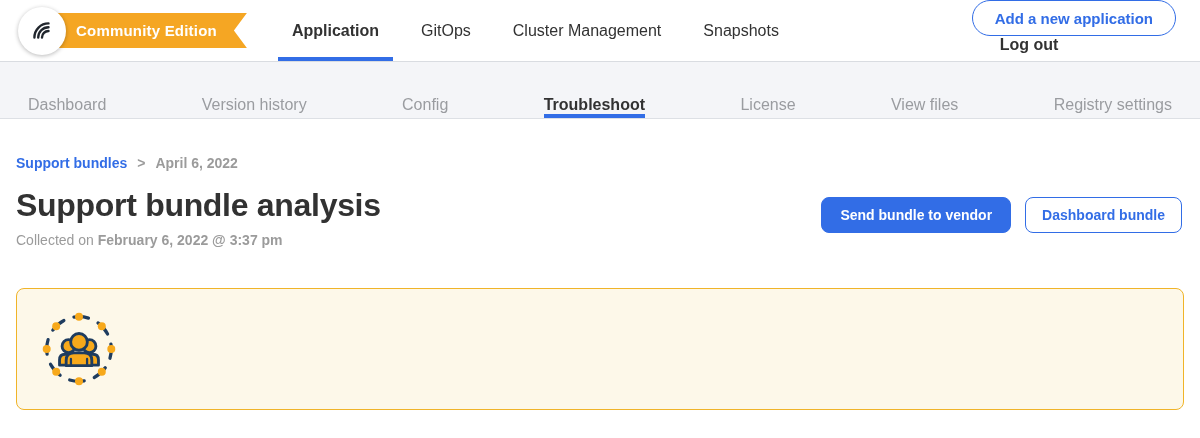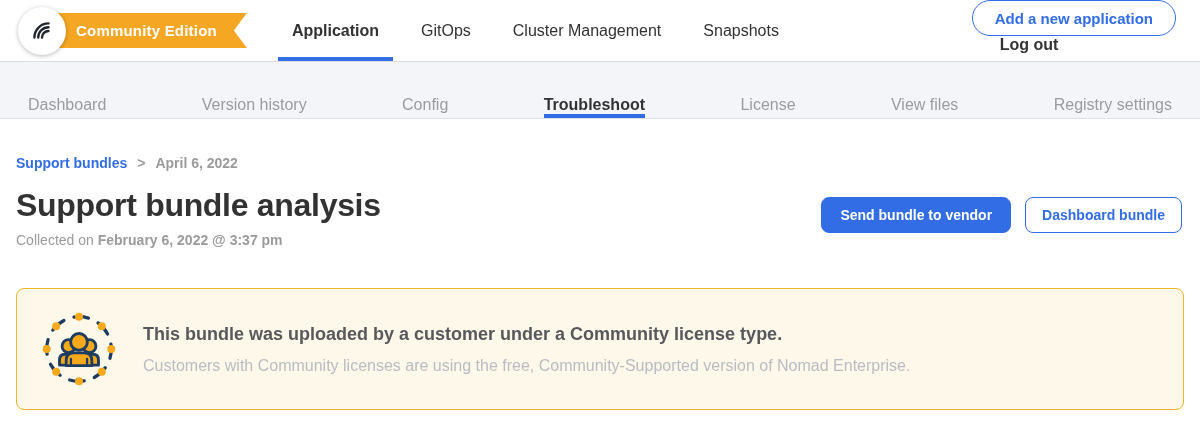--- a/index.html
+++ b/index.html
@@ -156,19 +156,15 @@
         <circle cx="29" cy="37" r="6.8" fill="#f7a91b" stroke="#1e3c5f" stroke-width="3"></circle>
         <circle cx="51" cy="37" r="6.8" fill="#f7a91b" stroke="#1e3c5f" stroke-width="3"></circle>
         <path d="M19.5 57 L19.5 51.5 Q19.5 45.5 25.5 45.5 L27 45.5 Q33 45.5 33 51.5 L33 57 Z" fill="#f7a91b" stroke="#1e3c5f" stroke-width="3" stroke-linejoin="round"></path>
         <path d="M47 57 L47 51.5 Q47 45.5 53 45.5 L54.5 45.5 Q60.5 45.5 60.5 51.5 L60.5 57 Z" fill="#f7a91b" stroke="#1e3c5f" stroke-width="3" stroke-linejoin="round"></path>
         <circle cx="40" cy="32.5" r="8.8" fill="#f7a91b" stroke="#1e3c5f" stroke-width="3"></circle>
         <path d="M26.5 57.5 L26.5 52 Q26.5 44 34.5 44 L45.5 44 Q53.5 44 53.5 52 L53.5 57.5 Z" fill="#f7a91b" stroke="#1e3c5f" stroke-width="3" stroke-linejoin="round"></path>
         <path d="M31.5 50.5 V57" stroke="#1e3c5f" stroke-width="2.4" stroke-linecap="round"></path>
         <path d="M48.5 50.5 V57" stroke="#1e3c5f" stroke-width="2.4" stroke-linecap="round"></path>
       </svg>
     </div>
-    <div>
-      <div class="banner-heading">This bundle was uploaded by a customer under a Community license type.</div>
-      <div class="banner-body">Customers with Community licenses are using the free, Community-Supported version of Nomad Enterprise.</div>
-    </div>
   </div>
 
 </div>
 
 </body></html>

